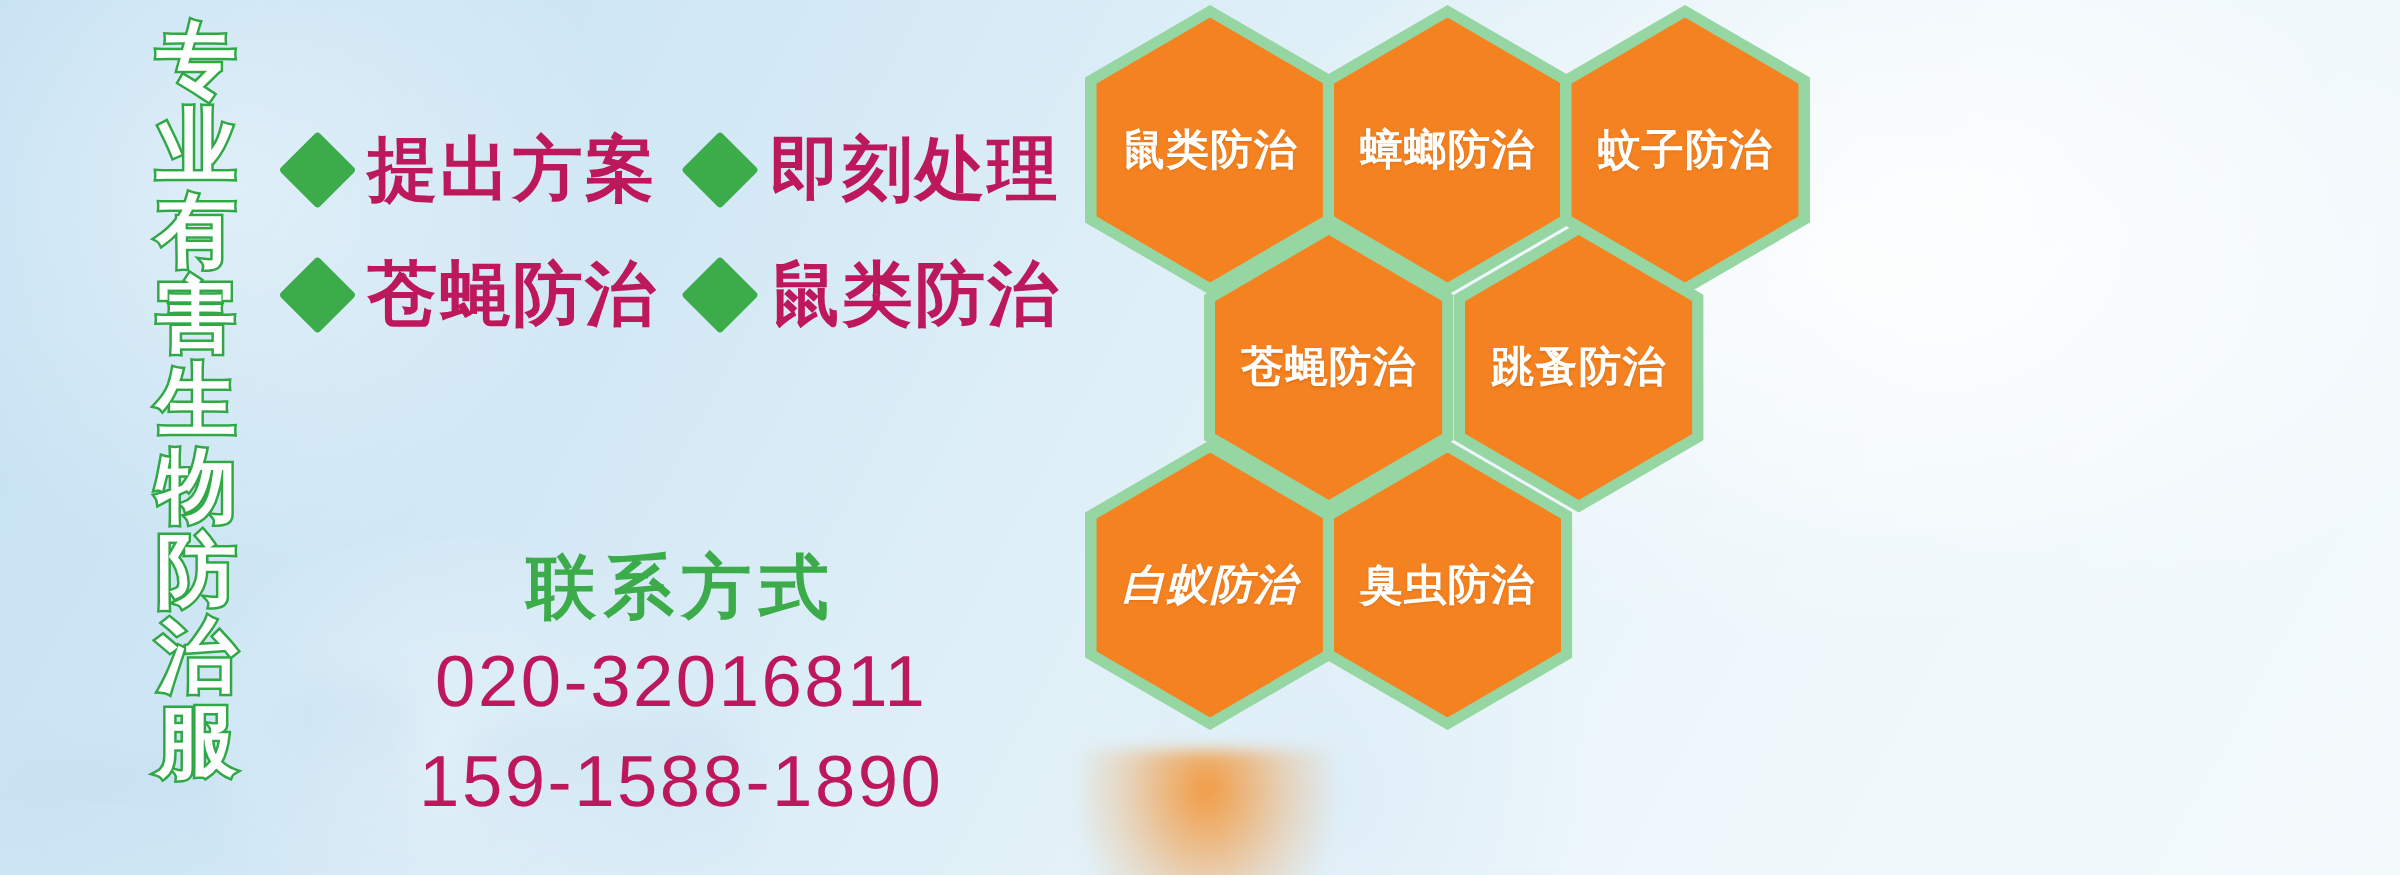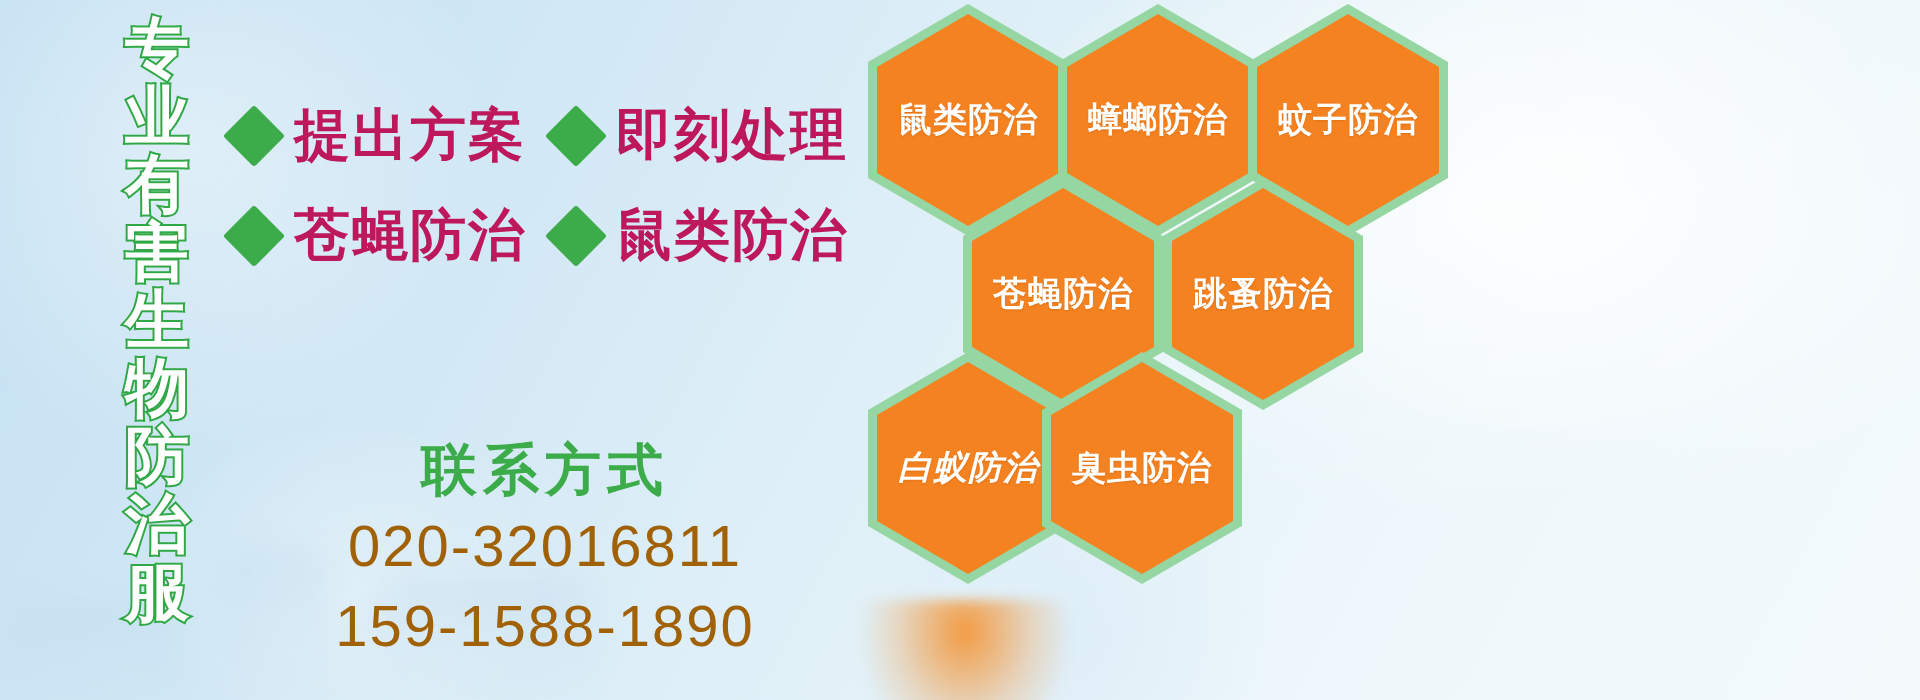--- a/index.html
+++ b/index.html
@@ -60,21 +60,21 @@
   }
 
   
   .contact { position:absolute; left:310px; top:398px; width:470px; text-align:center; }
   .contact-title {
     font-size:56px; font-weight:bold; color:#3bac49; letter-spacing:6px;
     line-height:72px;
     margin-top:36px;
   }
   .phone {
-    font-size:58px; font-weight:normal; color:#a16207;
+    font-size:58px; font-weight:normal; color:#be185d;
     letter-spacing:2px; line-height:80px; white-space:nowrap;
   }
 
   
   .honeycomb { position:absolute; left:862px; top:0px; width:620px; height:580px; }
   .hex-wrap { position:absolute; width:200px; height:232px; }
   .hex-outer, .hex-inner {
     position:absolute; left:0; top:0; width:100%; height:100%;
     clip-path:polygon(50% 0%, 100% 25%, 100% 75%, 50% 100%, 0% 75%, 0% 25%);
   }
@@ -166,20 +166,20 @@
     <div class="hex-inner"></div>
     <div class="hex-label">跳蚤防治</div>
   </div>
 
   <div class="hex-wrap" style="left:6px;top:352px;font-style:italic;">
     <div class="hex-outer"></div>
     <div class="hex-inner"></div>
     <div class="hex-label">白蚁防治</div>
   </div>
 
-  <div class="hex-wrap" style="left:180px;top:352px;">
+  <div class="hex-wrap" style="left:196px;top:352px;">
     <div class="hex-outer"></div>
     <div class="hex-inner"></div>
     <div class="hex-label">臭虫防治</div>
   </div>
 
 
 </div>
 
 </body></html>

